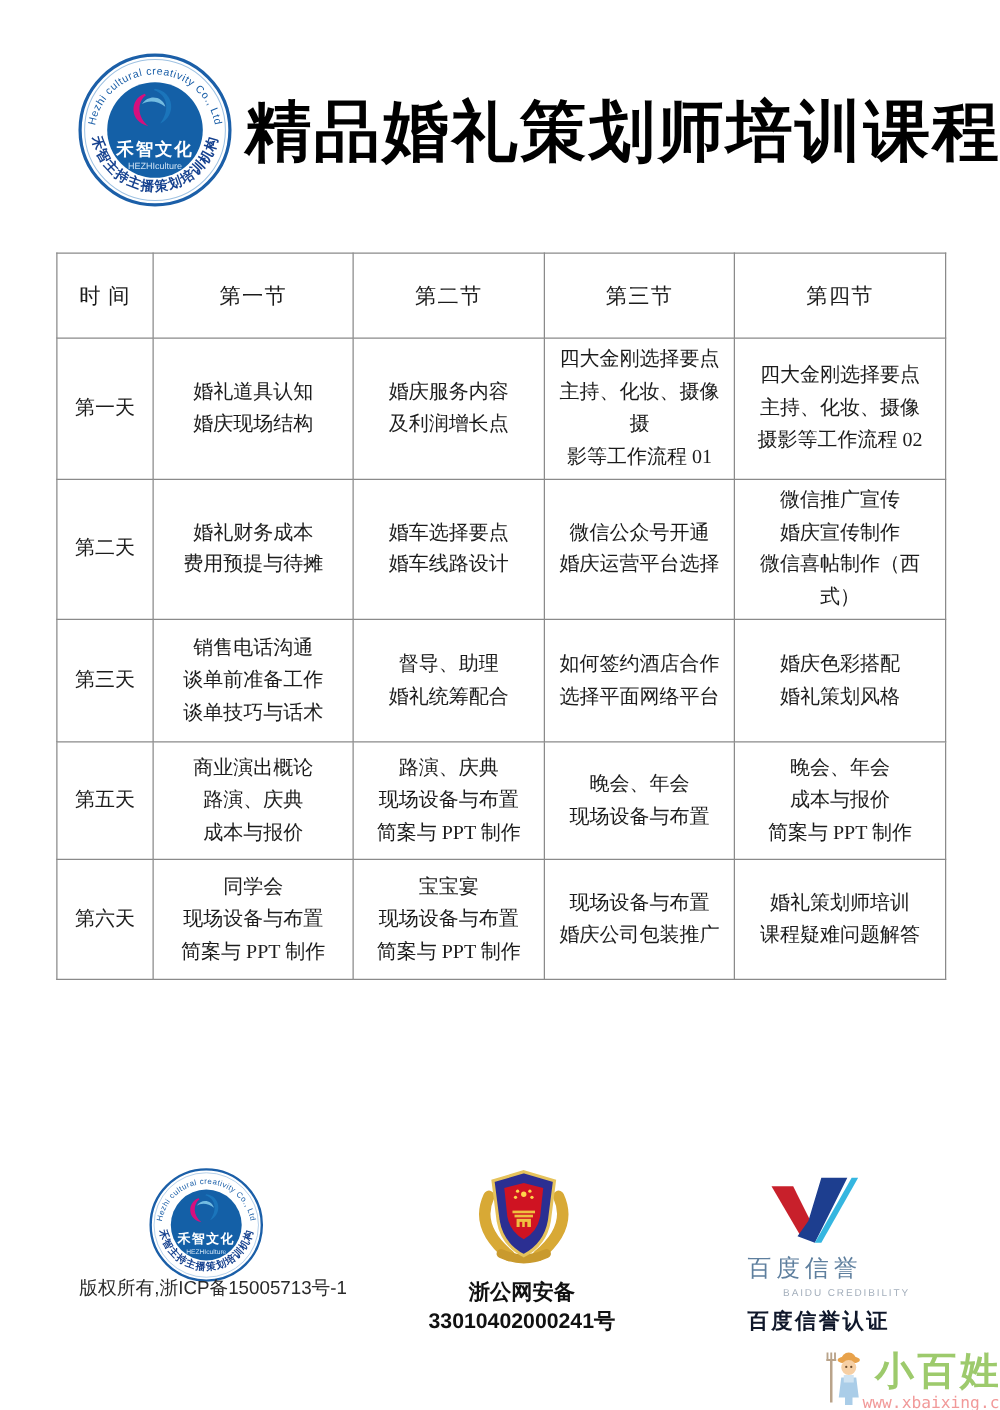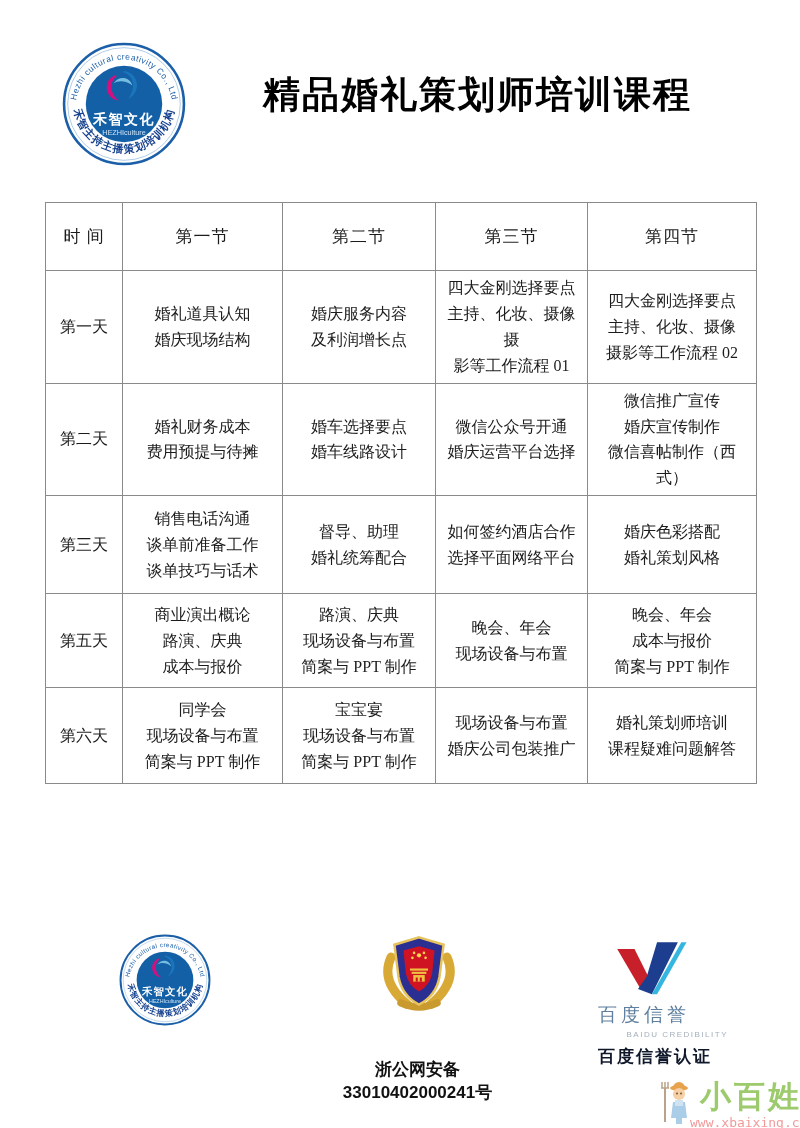--- a/index.html
+++ b/index.html
@@ -13,22 +13,22 @@
     font-family: "Liberation Serif", "DejaVu Serif", serif;
     color: #1c1c1c;
   }
   
   .seal-logo { position: absolute; }
   .seal-logo svg { display: block; }
   .header-logo { left: 62px; top: 42px; width: 124px; height: 124px; }
   .footer-logo { left: 119px; top: 934px; width: 92px; height: 92px; }
   .page-title {
     position: absolute;
-    left: 185px; top: 70px; width: 585px; height: 70px;
-    font-size: 37px; font-weight: 900; letter-spacing: 2px;
+    left: 196px; top: 70px; width: 585px; height: 70px;
+    font-size: 53px; font-weight: 900; letter-spacing: 2px;
     color: #000; text-align: center; white-space: nowrap;
     font-family: "Liberation Serif", "DejaVu Serif", serif;
   }
   
   .course-table-wrap { position: absolute; left: 45px; top: 202px; width: 711px; }
   table.course-table {
     width: 711px; border-collapse: collapse; table-layout: fixed; padding-left: 36px;
   }
   table.course-table col.c-time { width: 77px; }
   table.course-table col.c-s1 { width: 160px; }
@@ -55,21 +55,20 @@
   .copyright-text {
     position: absolute; left: 53px; top: 1021px; width: 235px;
     text-align: center; font-size: 15px; color: #2a2a2a;
     font-family: "Liberation Sans", "DejaVu Sans", sans-serif;
   }
   .police-badge { position: absolute; left: 378px; top: 933px; width: 82px; height: 80px; }
   .police-text {
     position: absolute; left: 310px; top: 1022px; width: 215px;
     text-align: center; font-size: 17px; font-weight: bold; color: #111;
     font-family: "Liberation Sans", "DejaVu Sans", sans-serif;
-    margin-top: 36px;
   }
   .baidu-block { position: absolute; left: 598px; top: 940px; width: 130px; text-align: left; }
   .baidu-v { display: block; margin-left: 14px; }
   .baidu-cn {
     font-size: 19px; letter-spacing: 4px; color: var(--baidu_gray_blue);
     font-family: "Liberation Sans", "DejaVu Sans", sans-serif; margin-top: 4px;
   }
   .baidu-en {
     font-size: 8px; letter-spacing: 1.5px; color: #a4afbc;
     font-family: "Liberation Sans", "DejaVu Sans", sans-serif; margin-top: 2px; text-align: right;
@@ -226,20 +225,21 @@
         <textPath href="#arcBot2" startOffset="50%" text-anchor="middle">禾智主持主播策划培训机构</textPath>
       </text>
       <path d="M52,32 C40,36 40,54 55,57 C46,50 46,38 53,33 Z" fill="#d60f7e"></path>
       <path d="M60,28 C75,30 77,49 64,55 C71,46 71,33 59,29 Z" fill="#1b75bb"></path>
       <path d="M50,40 C55,32 66,34 68,42 C62,37 54,37 50,40 Z" fill="#7ec7e8" opacity="0.9"></path>
       <text x="60" y="79" text-anchor="middle" fill="#ffffff" font-size="13.5" font-weight="bold" font-family="Liberation Serif, serif" letter-spacing="1.5">禾智文化</text>
       <text x="60" y="90" text-anchor="middle" fill="#cfe3f5" font-size="7" font-family="Liberation Sans, sans-serif">HEZHIculture</text>
     </svg>
   </div>
 
+  <div class="copyright-text">版权所有,浙ICP备15005713号-1</div>
 
   <div class="police-badge">
     <svg width="82" height="80" viewBox="0 0 100 95">
       <path d="M16,28 Q2,58 36,86" stroke="#d8a935" stroke-width="11" fill="none" stroke-linecap="round"></path>
       <path d="M84,28 Q98,58 64,86" stroke="#d8a935" stroke-width="11" fill="none" stroke-linecap="round"></path>
       <path d="M28,84 Q50,94 72,84" stroke="#c99a2e" stroke-width="9" fill="none" stroke-linecap="round"></path>
       <path d="M50,4 L80,13 L75,52 Q71,75 50,86 Q29,75 25,52 L20,13 Z" fill="#2b2f92" stroke="#e6c35c" stroke-width="3"></path>
       <path d="M50,15 L69,20 L66,48 Q63,63 50,70 Q37,63 34,48 L31,20 Z" fill="#cf1322"></path>
       <circle cx="50" cy="26" r="2.6" fill="#ffd54a"></circle>
       <circle cx="42" cy="29" r="1.6" fill="#ffd54a"></circle>

